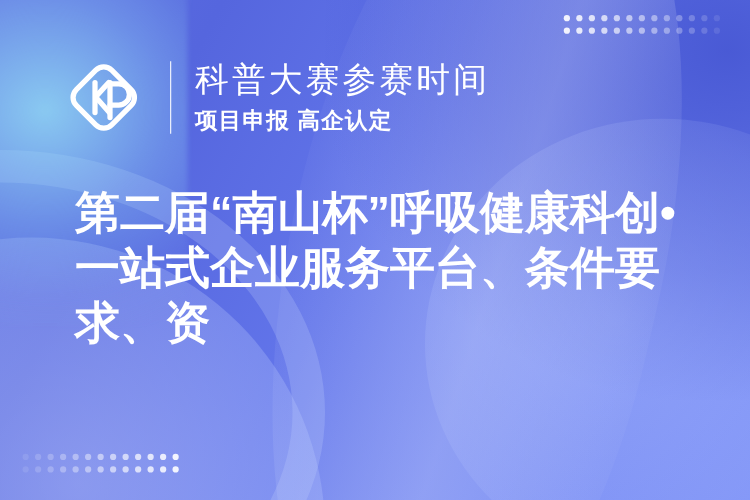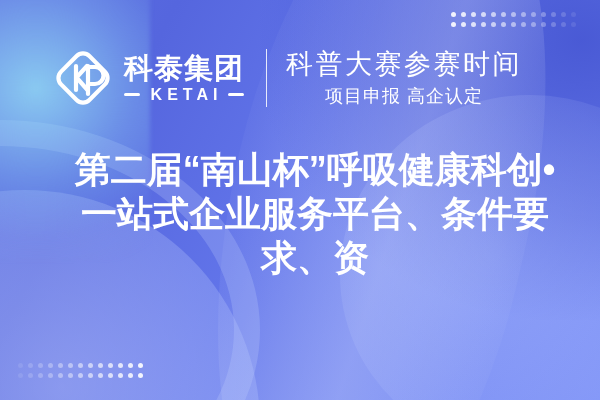--- a/index.html
+++ b/index.html
@@ -122,40 +122,38 @@
   .tagline-main {
     color: #ffffff;
     font-size: 27px;
     letter-spacing: 2.5px;
     line-height: 1.15;
     white-space: nowrap;
   }
   .tagline-sub {
     color: #ffffff;
     font-size: 18px;
-    font-weight: normal;
+    font-weight: bold;
     letter-spacing: 1px;
     line-height: 1.2;
     margin-top: 6px;
     white-space: nowrap;
-    text-align: center;
   }
 
   
   .title {
     position: absolute;
     left: 60px;
     top: 148px;
     width: 510px;
     color: #ffffff;
     font-size: 36px;
     font-weight: bold;
     line-height: 44px;
     letter-spacing: 0px;
-    text-align: center;
   }
 </style>
 </head>
 <body>
 
 <div class="banner">
 
   <div class="bg-layer wash-tr"></div>
   <div class="bg-layer blob-mr"></div>
   <div class="bg-layer sweep"></div>
@@ -235,28 +233,20 @@
         <svg viewBox="0 0 62 62" width="62" height="62" aria-hidden="true">
           <g transform="rotate(45 31 31)">
             <rect x="11" y="11" width="40" height="40" rx="9" ry="9" fill="none" stroke="#ffffff" stroke-width="4.2"></rect>
           </g>
           <path d="M24 19 L24 43" stroke="#ffffff" stroke-width="4.2" fill="none" stroke-linecap="round"></path>
           <path d="M35 19 L24.5 30.5 L35.5 43" stroke="#ffffff" stroke-width="4.2" fill="none" stroke-linecap="round" stroke-linejoin="round"></path>
           <path d="M36 19 L36 47" stroke="#ffffff" stroke-width="4.2" fill="none" stroke-linecap="round"></path>
           <path d="M36 20 L43 20 A8.5 8.5 0 0 1 43 37 L36 37" stroke="#ffffff" stroke-width="4.2" fill="none" stroke-linecap="round" stroke-linejoin="round"></path>
         </svg>
       </span>
-      <span class="logo-text">
-        <span class="logo-cn">科泰集团</span>
-        <span class="logo-en-row">
-          <span class="rule"></span>
-          <span class="logo-en">KETAI</span>
-          <span class="rule"></span>
-        </span>
-      </span>
     </div>
 
     <div class="divider"></div>
 
     <div class="tagline">
       <span class="tagline-main">科普大赛参赛时间</span>
       <span class="tagline-sub">项目申报 高企认定</span>
     </div>
   </div>
 

